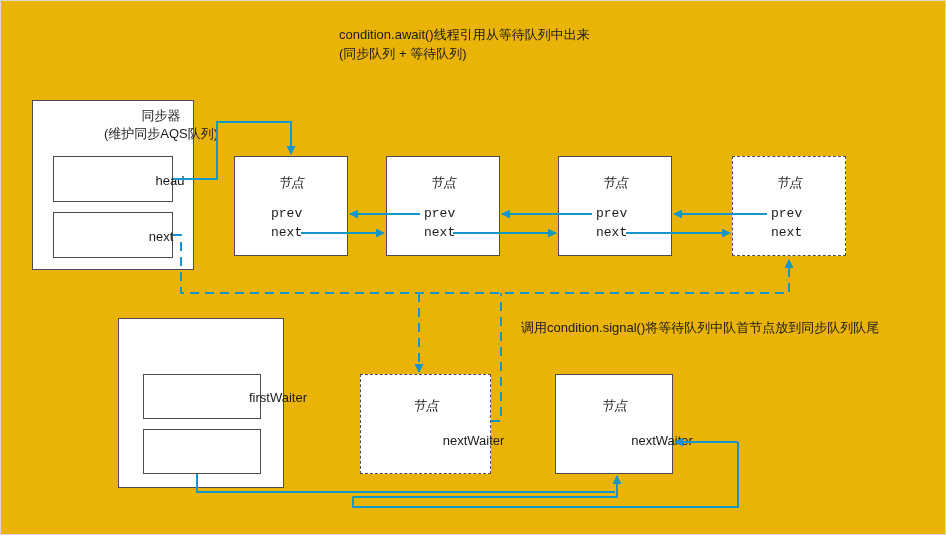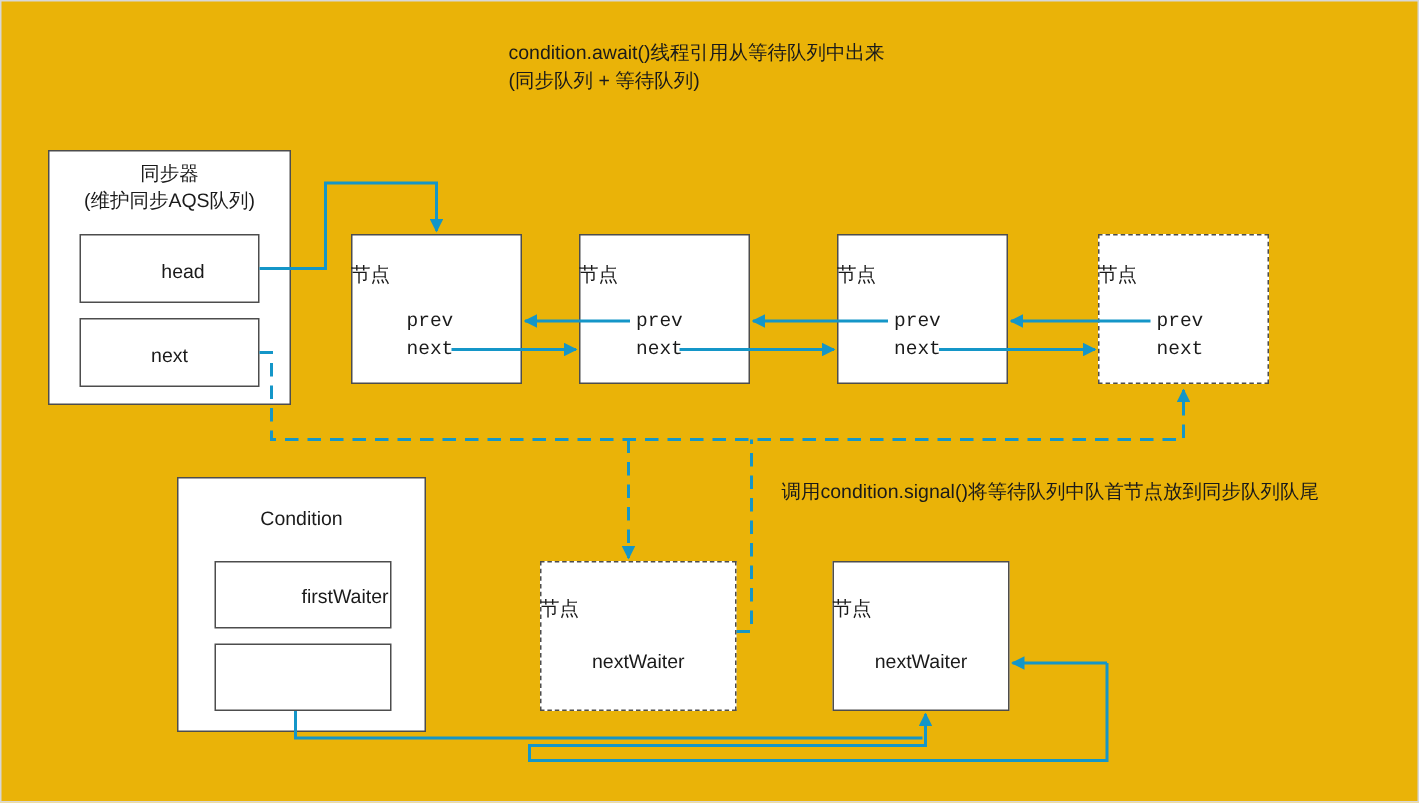--- a/index.html
+++ b/index.html
@@ -31,38 +31,40 @@
     box-sizing: border-box;
     background: #ffffff;
     border: 1px solid #4d4d4d;
   }
   .box.dashed {
     border: 1px dashed #4d4d4d;
   }
   .node-title {
     position: absolute;
     width: 100%;
-    text-align: left;
+    text-align: center;
     font-size: 13px;
     color: #1a1a1a;
+    font-style: italic;
   }
   .node-field {
     position: absolute;
     font-size: 13px;
     color: #1a1a1a;
     font-family: Liberation Mono, monospace;
   }
   .center-label {
     position: absolute;
     width: 100%;
     text-align: center;
     font-size: 13px;
     color: #1a1a1a;
     line-height: 18px;
     white-space: pre;
+    margin-left: 48px;
   }
   .annot {
     position: absolute;
     font-size: 13px;
     color: #1a1a1a;
     white-space: pre;
   }
   svg.wires {
     position: absolute;
     left: 0;
@@ -103,21 +105,20 @@
   <div class="node-title" style="left:557px; top:173px; width:114px;">节点</div>
   <div class="node-field" style="left:595px; top:205px;">prev</div>
   <div class="node-field" style="left:595px; top:224px;">next</div>
 
   <div class="box dashed" style="left:731px; top:155px; width:114px; height:100px;"></div>
   <div class="node-title" style="left:731px; top:173px; width:114px;">节点</div>
   <div class="node-field" style="left:770px; top:205px;">prev</div>
   <div class="node-field" style="left:770px; top:224px;">next</div>
 
   <div class="box" style="left:117px; top:317px; width:166px; height:170px;"></div>
-  <div class="center-label" style="left:117px; top:336px; width:166px;">Condition</div>
 
   <div class="box" style="left:142px; top:373px; width:118px; height:45px;"></div>
   <div class="center-label" style="left:142px; top:388px; width:118px;padding-left:28px;">firstWaiter</div>
 
   <div class="box" style="left:142px; top:428px; width:118px; height:45px;"></div>
 
   <div class="box dashed" style="left:359px; top:373px; width:131px; height:100px;"></div>
   <div class="node-title" style="left:359px; top:396px; width:131px;">节点</div>
   <div class="center-label" style="left:359px; top:431px; width:131px;">nextWaiter</div>
 

